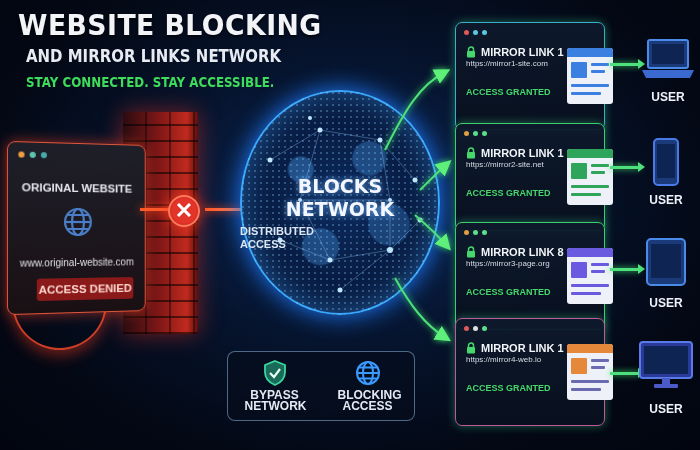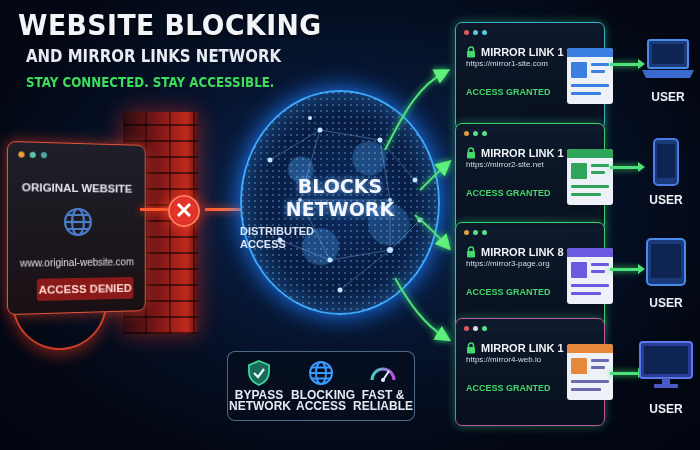--- a/index.html
+++ b/index.html
@@ -325,32 +325,13 @@
           <ellipse cx="13" cy="13" rx="5" ry="11"></ellipse>
           <line x1="2" y1="13" x2="24" y2="13"></line>
           <path d="M4 7.5 H22 M4 18.5 H22"></path>
         </svg>
     </div>
     <div class="feat-label">
       <div>BLOCKING</div>
       <div>ACCESS</div>
     </div>
   </div>
-  <div class="feat">
-    <div class="feat-icon">
-      <svg width="28" height="24" viewBox="0 0 28 24" fill="none">
-          <path d="M3 20 A11 11 0 0 1 25 20" stroke="url(#sg)" stroke-width="3"></path>
-          <defs>
-            <linearGradient id="sg" x1="0" x2="1">
-              <stop offset="0" stop-color="#3ad8c8"></stop>
-              <stop offset="1" stop-color="#c84ae0"></stop>
-            </linearGradient>
-          </defs>
-          <line x1="14" y1="20" x2="20" y2="11" stroke="#e8f0ff" stroke-width="2"></line>
-          <circle cx="14" cy="20" r="2" fill="#e8f0ff"></circle>
-        </svg>
-    </div>
-    <div class="feat-label">
-      <div>FAST &amp;</div>
-      <div>RELIABLE</div>
-    </div>
-  </div>
 </div>
 
 </body></html>

